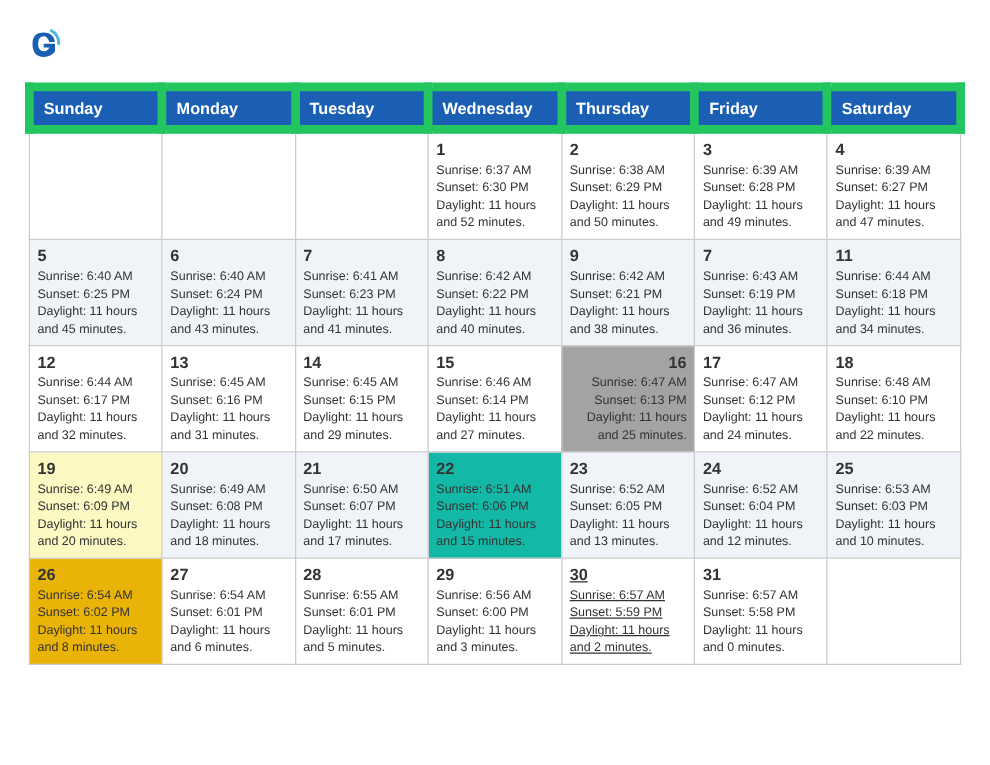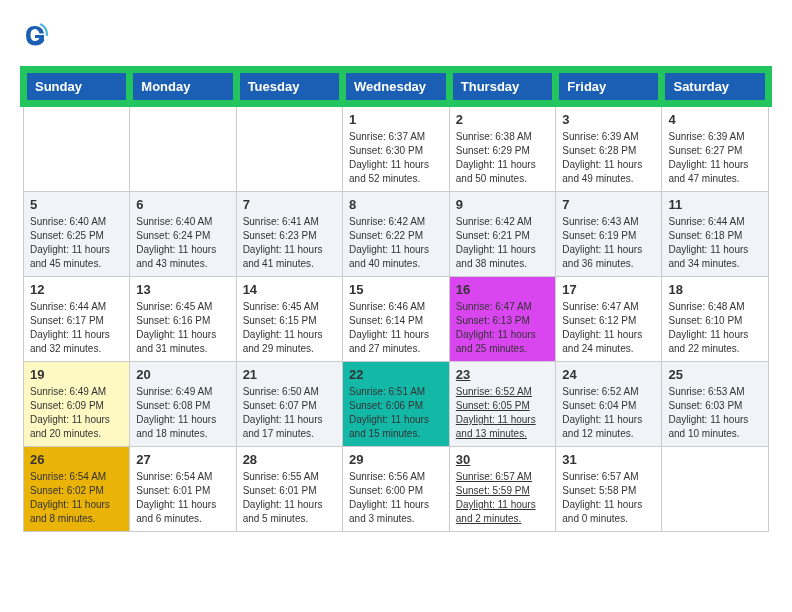--- a/index.html
+++ b/index.html
@@ -186,21 +186,21 @@
           <div class="day-info">Sunrise: 6:45 AM<br>Sunset: 6:16 PM<br>Daylight: 11 hours and 31 minutes.</div>
         </td>
         <td style="background: rgb(255, 255, 255); margin-left: 28px;">
           <span class="day-num">14</span>
           <div class="day-info">Sunrise: 6:45 AM<br>Sunset: 6:15 PM<br>Daylight: 11 hours and 29 minutes.</div>
         </td>
         <td style="background: rgb(255, 255, 255);">
           <span class="day-num">15</span>
           <div class="day-info">Sunrise: 6:46 AM<br>Sunset: 6:14 PM<br>Daylight: 11 hours and 27 minutes.</div>
         </td>
-        <td style="background: #d946ef;">
+        <td style="background: #a3a3a3; text-align: right;">
           <span class="day-num">16</span>
           <div class="day-info">Sunrise: 6:47 AM<br>Sunset: 6:13 PM<br>Daylight: 11 hours and 25 minutes.</div>
         </td>
         <td style="background: rgb(255, 255, 255);">
           <span class="day-num">17</span>
           <div class="day-info">Sunrise: 6:47 AM<br>Sunset: 6:12 PM<br>Daylight: 11 hours and 24 minutes.</div>
         </td>
         <td style="background: rgb(255, 255, 255);">
           <span class="day-num">18</span>
           <div class="day-info">Sunrise: 6:48 AM<br>Sunset: 6:10 PM<br>Daylight: 11 hours and 22 minutes.</div>
@@ -216,21 +216,21 @@
           <div class="day-info">Sunrise: 6:49 AM<br>Sunset: 6:08 PM<br>Daylight: 11 hours and 18 minutes.</div>
         </td>
         <td style="background: rgb(240, 244, 248); margin-top: 17px;">
           <span class="day-num">21</span>
           <div class="day-info">Sunrise: 6:50 AM<br>Sunset: 6:07 PM<br>Daylight: 11 hours and 17 minutes.</div>
         </td>
         <td style="background: #14b8a6;">
           <span class="day-num">22</span>
           <div class="day-info">Sunrise: 6:51 AM<br>Sunset: 6:06 PM<br>Daylight: 11 hours and 15 minutes.</div>
         </td>
-        <td style="background: rgb(240, 244, 248); text-decoration: underline;">
+        <td style="background: rgb(240, 244, 248);">
           <span class="day-num">23</span>
           <div class="day-info">Sunrise: 6:52 AM<br>Sunset: 6:05 PM<br>Daylight: 11 hours and 13 minutes.</div>
         </td>
         <td style="background: rgb(240, 244, 248);">
           <span class="day-num">24</span>
           <div class="day-info">Sunrise: 6:52 AM<br>Sunset: 6:04 PM<br>Daylight: 11 hours and 12 minutes.</div>
         </td>
         <td style="background: rgb(240, 244, 248);">
           <span class="day-num">25</span>
           <div class="day-info">Sunrise: 6:53 AM<br>Sunset: 6:03 PM<br>Daylight: 11 hours and 10 minutes.</div>

